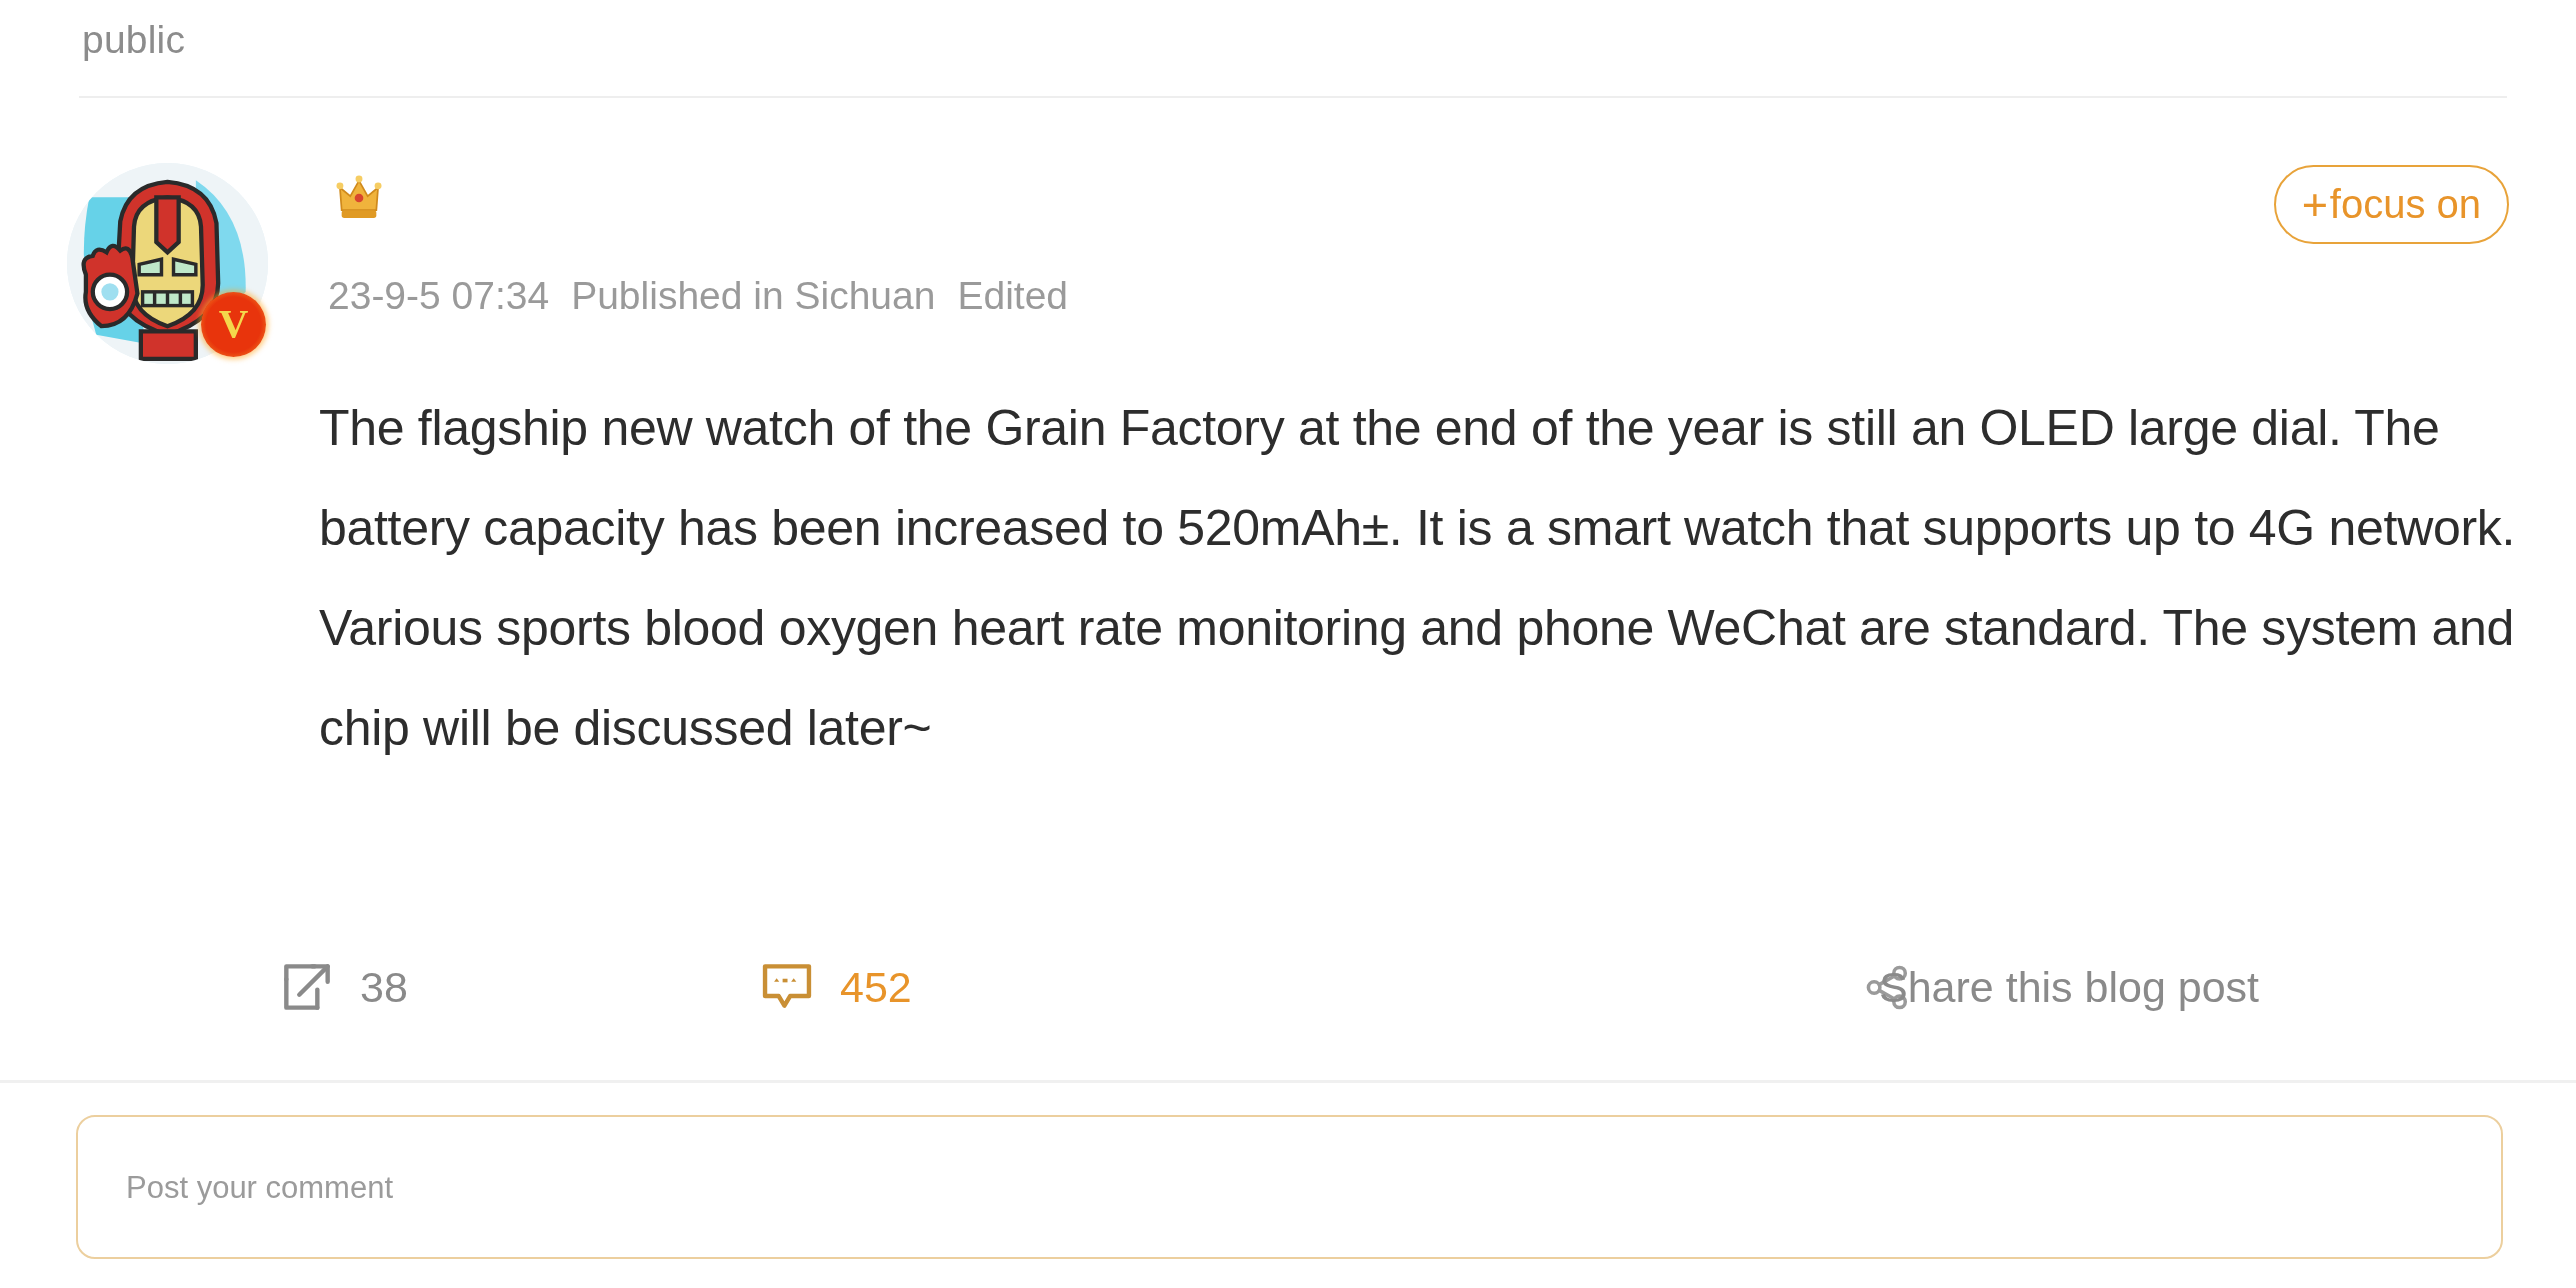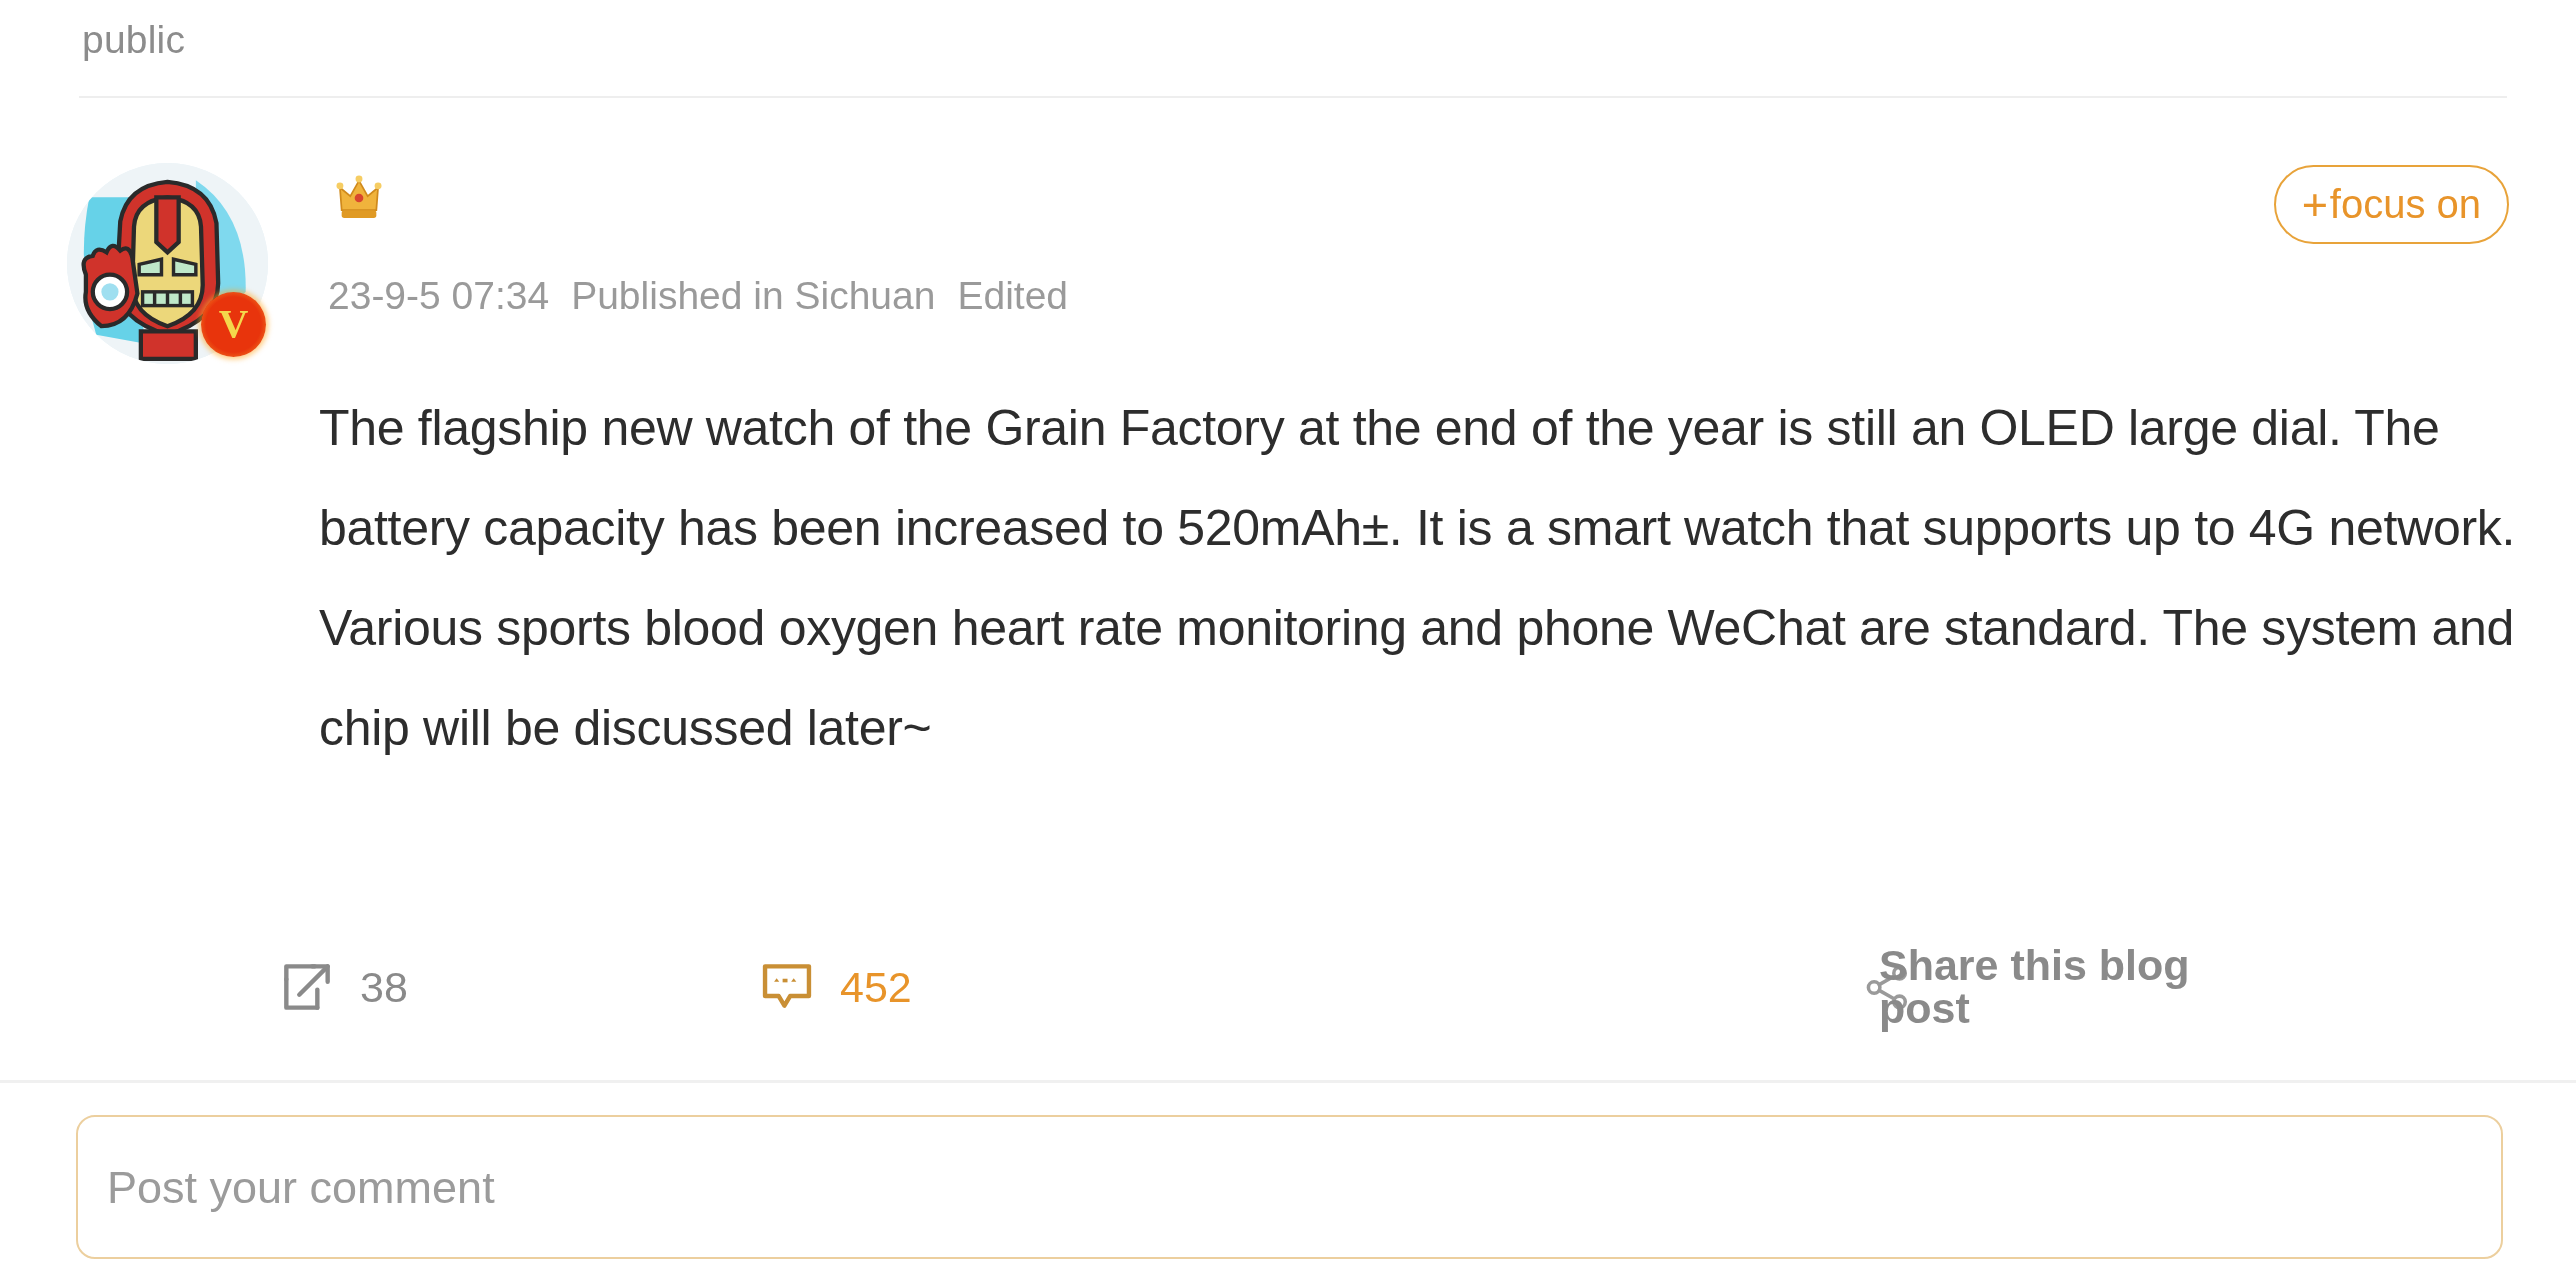--- a/index.html
+++ b/index.html
@@ -196,21 +196,20 @@
   .item-share    { left: 276px;  top: 0; }
   .item-comment  { left: 756px;  top: 0; }
   .item-like     { left: 1202px; top: 0; }
   .item-blogshare{ left: 1862px; top: 0; }
 
   .blogshare-label {
     margin-left: -36px;
     font-size: 43px;
     color: #8a8a8a;
     line-height: 1;
-    font-weight: bold;
   }
 
   .bottom-divider {
     position: absolute;
     left: 0;
     top: 1080px;
     width: 2576px;
     height: 2.6px;
     background: #f0f0f0;
   }
@@ -224,22 +223,22 @@
     height: 144px;
     border: 2.6px solid #eccf9e;
     border-radius: 19px;
     background: #ffffff;
     box-sizing: border-box;
     display: flex;
     align-items: center;
     cursor: text;
   }
   .comment-placeholder {
-    margin-left: 29px;
-    font-size: 45px;
+    margin-left: 48px;
+    font-size: 31px;
     color: #9b9b9b;
     line-height: 1;
     user-select: none;
   }
 </style>
 </head>
 <body>
 
 <div class="page">
 

